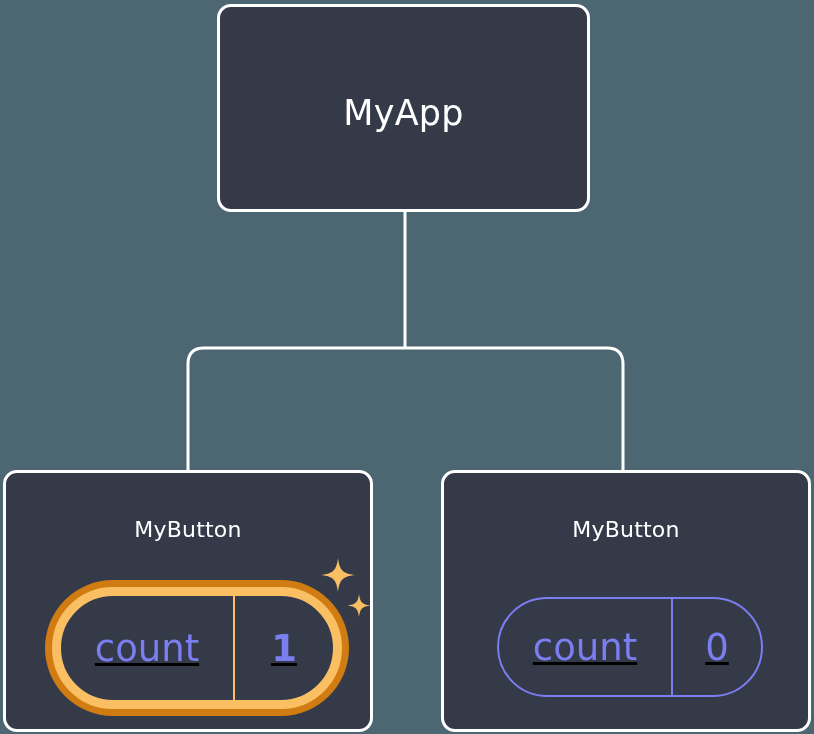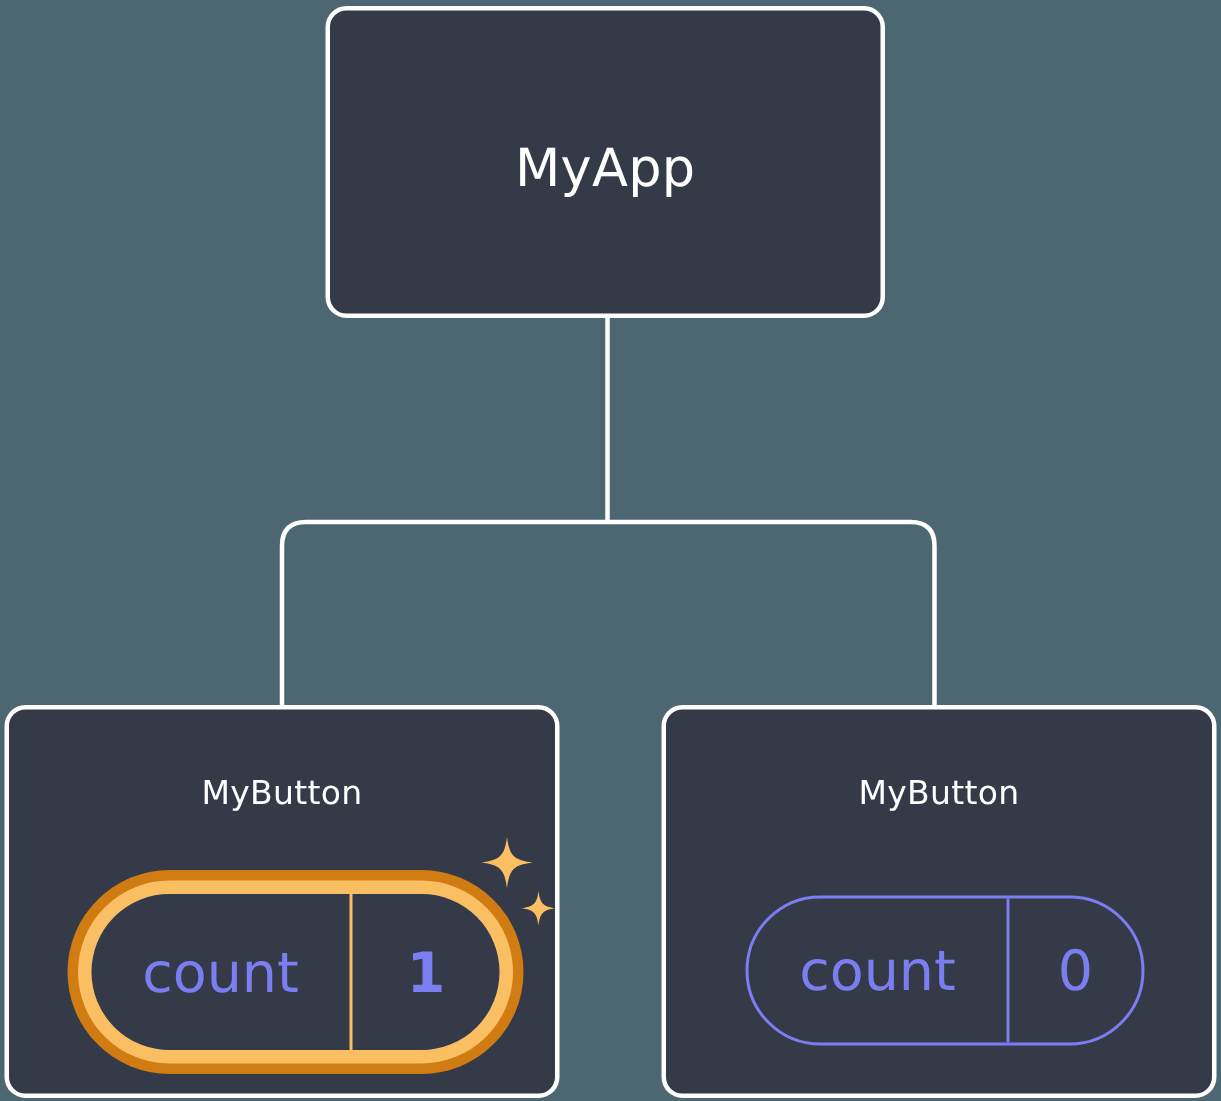--- a/index.html
+++ b/index.html
@@ -84,20 +84,21 @@
     top: 44px;
     font-size: 22px;
   }
 
   
   .badge {
     position: absolute;
     box-sizing: border-box;
     display: flex;
     align-items: center;
+    text-decoration: underline;
   }
 
   
   .badge-plain {
     left: 53px;
     top: 124px;
     width: 266px;
     height: 100px;
     border: 2px solid #7b7ef0;
     border-radius: 50px;

